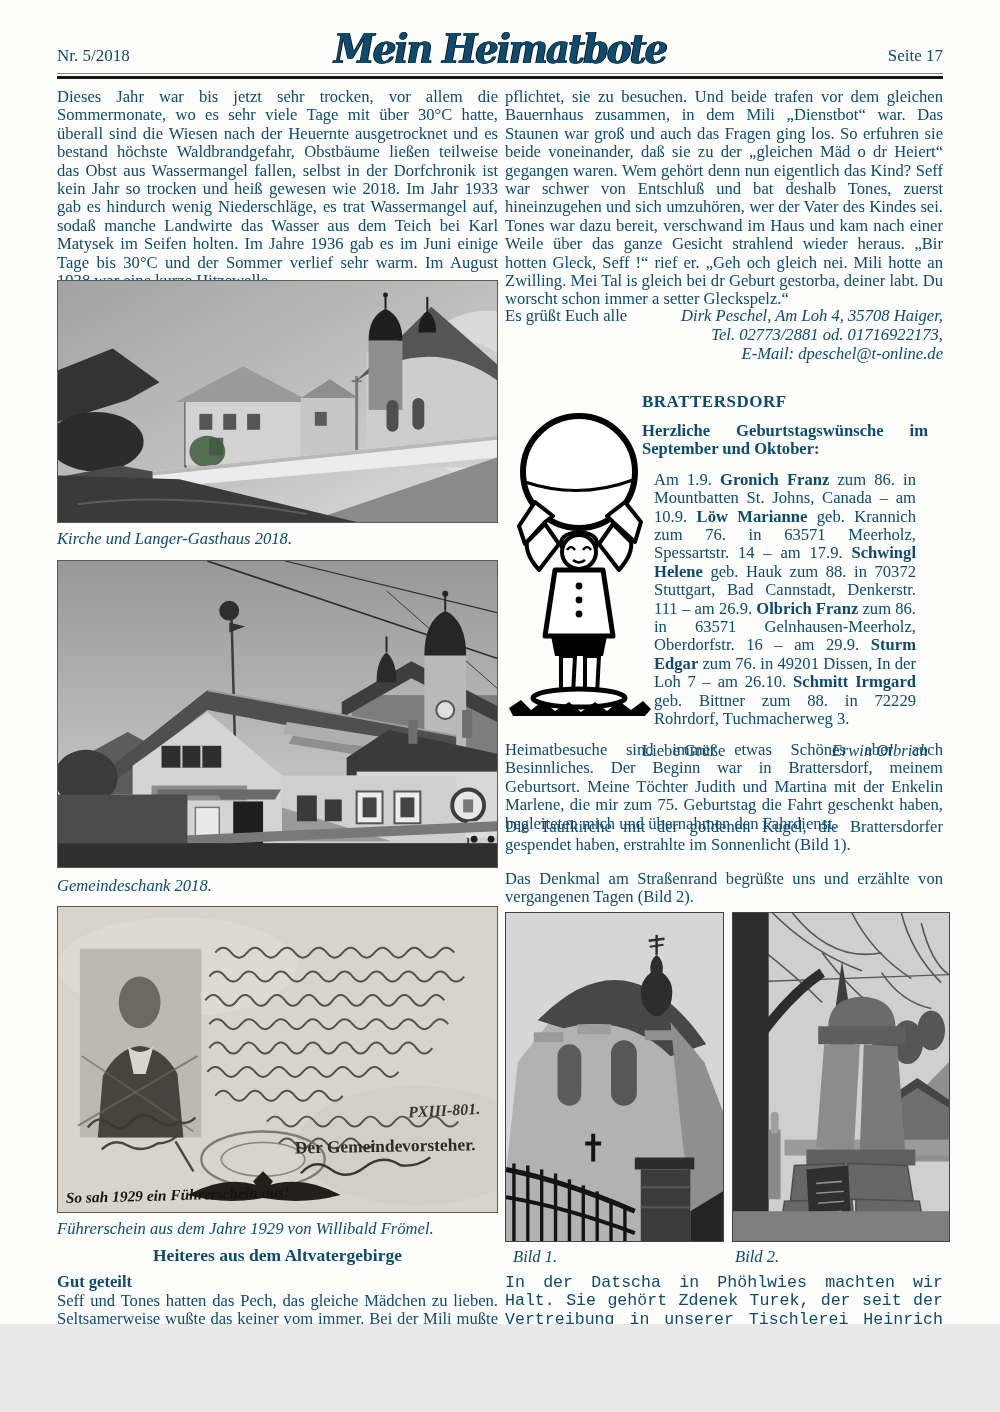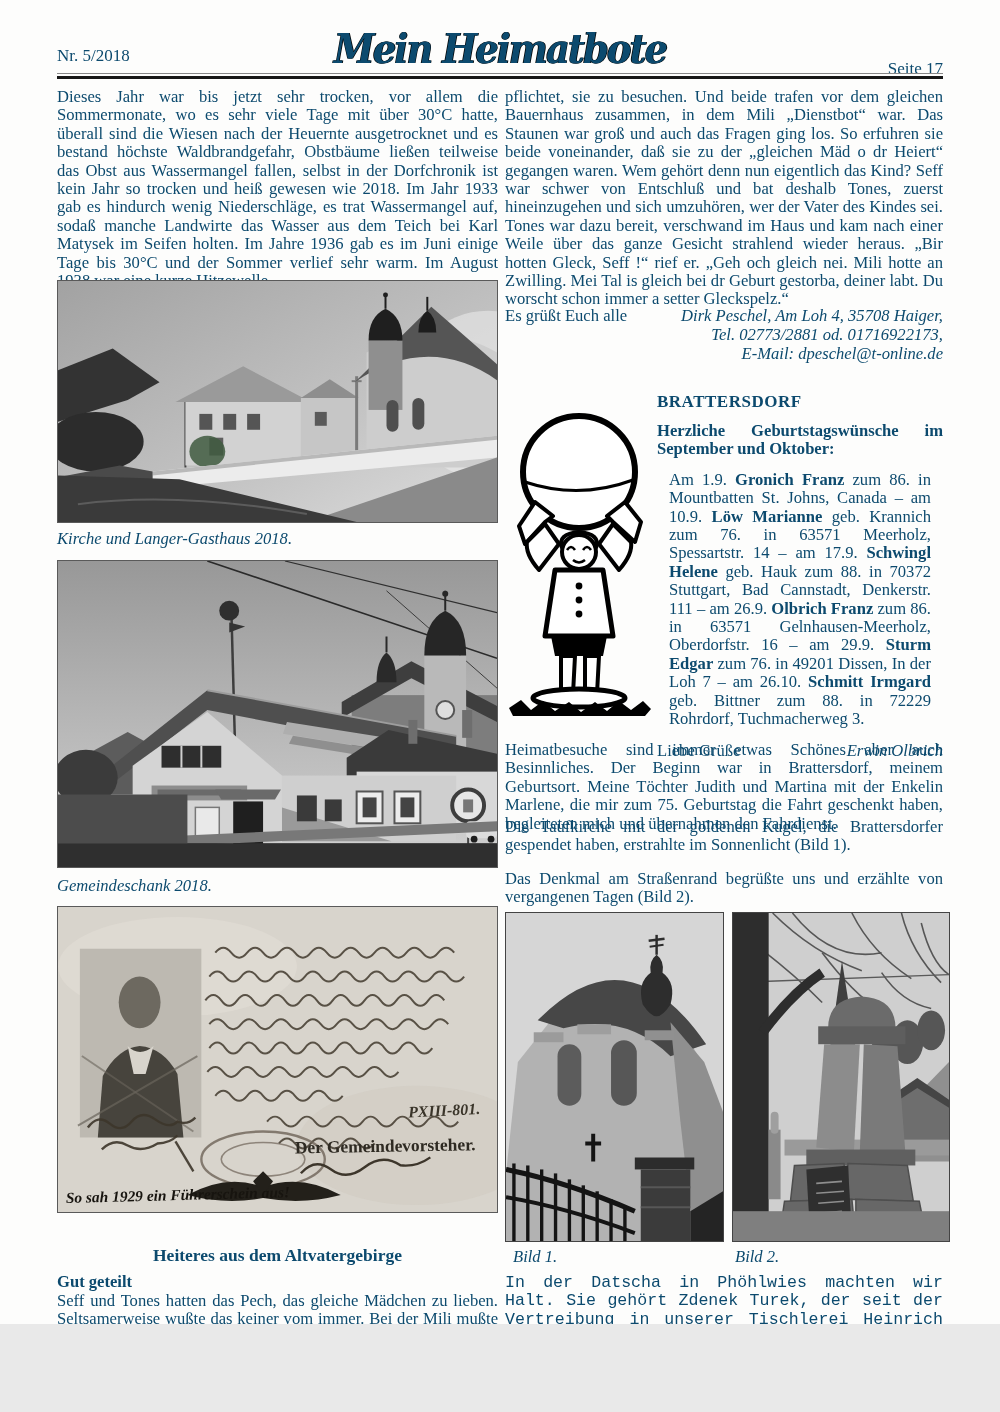--- a/index.html
+++ b/index.html
@@ -4,21 +4,21 @@
 <style>
   html,body{margin:0;padding:0;background:#e9e9e9;}
   .page{
     position:relative;width:1000px;height:1324px;margin:0 auto;
     background:#fdfdfc;color:#0c4a6e;
     font-family:"Liberation Serif", serif;
     overflow:hidden;
   }
   
   .hdr-issue{position:absolute;left:57px;top:46px;font-size:17px;}
-  .hdr-page{position:absolute;right:57px;top:46px;font-size:17px;margin-top:13px;}
+  .hdr-page{position:absolute;right:57px;top:46px;font-size:17px;}
   .masthead{
     position:absolute;left:0;top:26px;width:100%;text-align:center;
     font-family:"DejaVu Serif", serif;font-weight:bold;font-style:italic;
     font-size:37px;letter-spacing:-2px;
     transform:scaleY(1.12);
     text-shadow:0.7px 0 0 #000,-0.7px 0 0 #000;
   }
   .hdr-rule{position:absolute;left:57px;top:76px;width:886px;height:3px;background:#161616;}
   .hdr-rule:before{content:"";position:absolute;left:0;top:-3px;width:100%;height:1px;background:#888;}
 
@@ -43,21 +43,21 @@
   .photo{position:absolute;left:57px;width:441px;border:1px solid #5a5a5a;box-sizing:border-box;background:#bbb;}
   .photo svg{display:block;width:100%;height:100%;}
 
   
   .r-story{top:88px;}
   .greet-row{position:absolute;left:505px;top:306px;width:438px;font-size:16.6px;line-height:19px;}
   .greet-label{position:absolute;left:0;top:0;}
   .contact{position:absolute;right:0;top:0;width:100%;text-align:right;font-style:italic;}
   .atlas{position:absolute;left:505px;top:404px;width:148px;height:316px;}
   .atlas svg{width:100%;height:100%;}
-  .bratt{position:absolute;left:657px;top:392px;width:286px;}
+  .bratt{position:absolute;left:642px;top:392px;width:286px;}
   .bratt-title{font-weight:bold;font-size:17px;letter-spacing:.5px;margin:0 0 10px 0;}
   .bratt-sub{font-weight:bold;font-size:16.6px;line-height:18.4px;text-align:justify;margin:0;}
   .bratt-body{font-size:16.6px;line-height:18.4px;text-align:justify;margin:12px;}
   .regards{display:flex;justify-content:space-between;font-size:16.6px;margin-top:4px;}
   .regards .name{font-style:italic;}
   .trip-head{position:absolute;left:657px;top:697px;width:286px;font-weight:bold;font-size:16.8px;line-height:20px;text-align:justify;margin:0;}
   .trip1{top:741px;}
   .trip2{top:818px;}
   .trip3{top:870px;}
   .bild1{position:absolute;left:505px;top:912px;width:219px;height:330px;border:1px solid #444;box-sizing:border-box;}
@@ -222,20 +222,21 @@
       <ellipse cx="206" cy="254" rx="62" ry="28" stroke="#6e6357" stroke-width="2.4" fill="none" opacity="0.8"></ellipse>
       <ellipse cx="206" cy="254" rx="42" ry="17" stroke="#6e6357" stroke-width="1.6" fill="none" opacity="0.7"></ellipse>
       <path d="M130,290 Q170,268 206,282 Q244,268 284,290 Q246,300 206,293 Q168,300 130,290 Z" fill="#23201a"></path>
       <path d="M196,276 L206,266 L216,276 L206,290 Z" fill="#23201a"></path>
       <text x="352" y="212" font-size="16" font-style="italic" font-weight="bold" fill="#3a352a" font-family="Liberation Serif, serif" transform="rotate(-3 352 212)">PXIII-801.</text>
       <text x="238" y="248" font-size="17.5" font-weight="bold" fill="#2e2a22" font-family="Liberation Serif, serif" transform="rotate(-1 238 248)">Der Gemeindevorsteher.</text>
       <path d="M244,268 q14,-16 30,-4 t34,-2 t36,-2 q16,2 30,-8" stroke="#3d362b" stroke-width="2.4" fill="none"></path>
       <text x="8" y="298" font-size="15.5" font-weight="bold" font-style="italic" fill="#17140f" font-family="Liberation Serif, serif" transform="rotate(-1.5 8 298)">So sah 1929 ein Führerschein aus!</text>
     </svg>
   </div>
+  <div class="caption col-l cap3">Führerschein aus dem Jahre 1929 von Willibald Frömel.</div>
 
   <div class="col-l story-title">Gut geteilt</div>
   <div class="col-l sec-title">Heiteres aus dem Altvatergebirge</div>
   <p class="body col-l l-story">Seff und Tones hatten das Pech, das gleiche Mädchen zu lieben. Seltsamerweise wußte das keiner vom immer. Bei der Mili mußte sich jeder an den Terminkalender halten. Von ihrer Nebenbuhlerschaft erfuhren sie erst, als Mili niederkam. Da hielten sich beide für ver-</p>
 
   <p class="body col-r r-story">pflichtet, sie zu besuchen. Und beide trafen vor dem gleichen Bauernhaus zusammen, in dem Mili „Dienstbot“ war. Das Staunen war groß und auch das Fragen ging los. So erfuhren sie beide voneinander, daß sie zu der „gleichen Mäd o dr Heiert“ gegangen waren. Wem gehört denn nun eigentlich das Kind? Seff war schwer von Entschluß und bat deshalb Tones, zuerst hineinzugehen und sich umzuhören, wer der Vater des Kindes sei. Tones war dazu bereit, verschwand im Haus und kam nach einer Weile über das ganze Gesicht strahlend wieder heraus. „Bir hotten Gleck, Seff !“ rief er. „Geh och gleich nei. Mili hotte an Zwilling. Mei Tal is gleich bei dr Geburt gestorba, deiner labt. Du worscht schon immer a setter Gleckspelz.“</p>
 
   <div class="greet-row">
     <span class="greet-label">Es grüßt Euch alle</span>
     <div class="contact">

